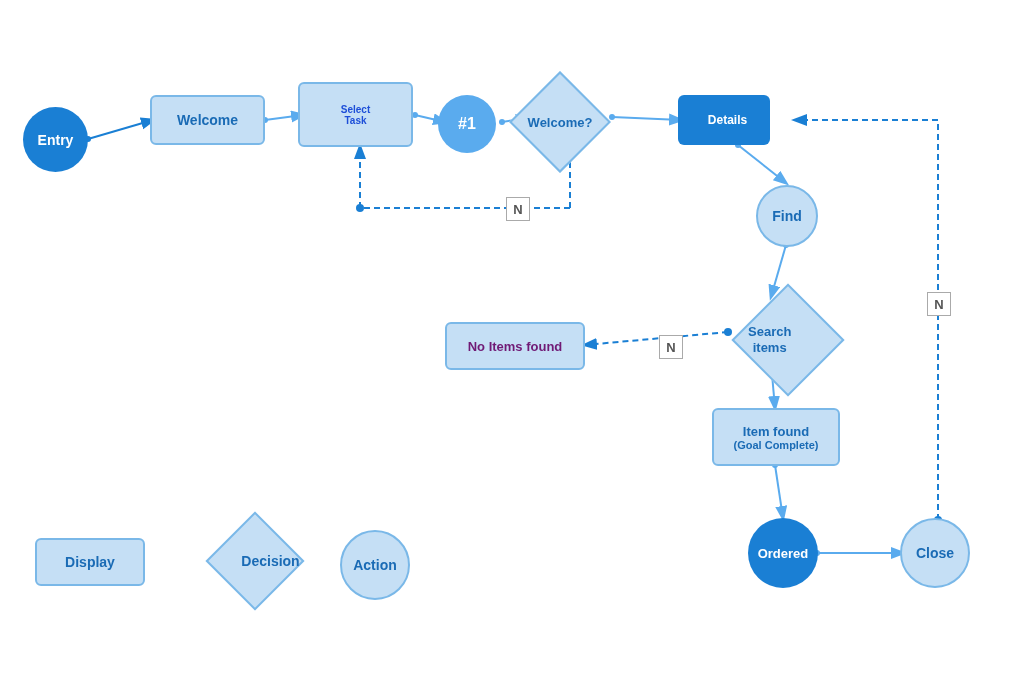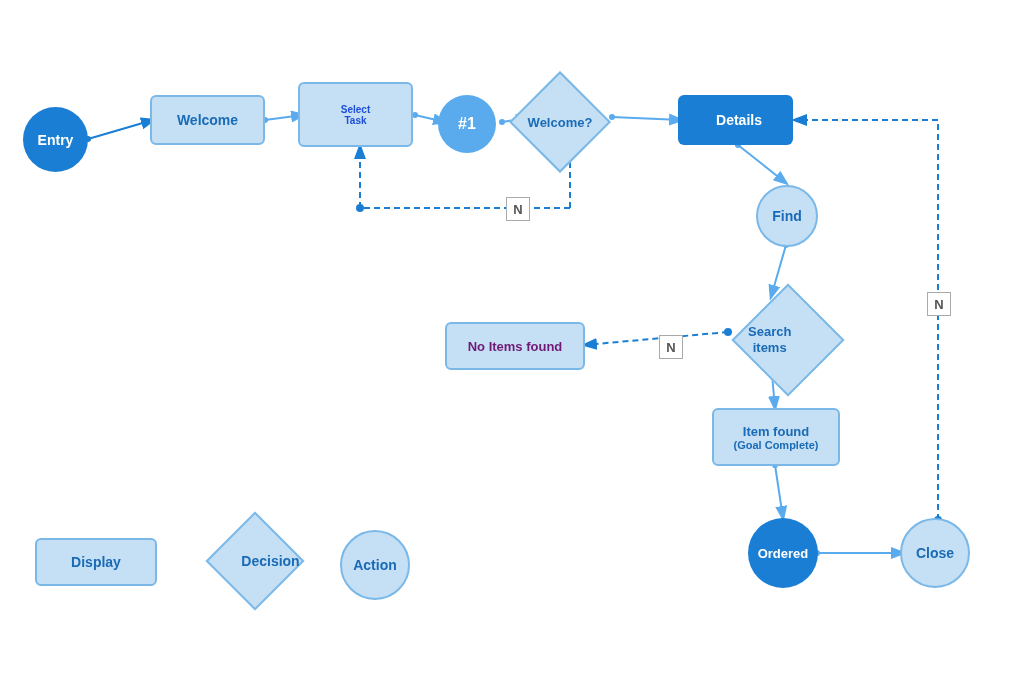--- a/index.html
+++ b/index.html
@@ -199,21 +199,21 @@
 
   <div class="node node-circle medium-blue-circle" style="left:438px; top:95px; width:58px; height:58px; font-size:16px; background:#5aabee; color:white;">
     <span>#1</span>
   </div>
 
   <div style="position:absolute; left:520px; top:82px; width:80px; height:80px; display:flex; align-items:center; justify-content:center;">
     <div style="width:72px; height:72px; background:#c5dff5; border:2px solid #7ab8e8; transform:rotate(45deg); position:absolute;"></div>
     <span style="position:relative; font-size:13px; font-weight:bold; color:#1a6bb5; text-align:center;">Welcome?</span>
   </div>
 
-  <div class="node node-rect dark-blue" style="left:678px; top:95px; width:115px; height:50px; font-size:14px;padding-left:7px;">
+  <div class="node node-rect dark-blue" style="left:678px; top:95px; width:92px; height:50px; font-size:12px;padding-left:7px;">
     <span>Details</span>
   </div>
 
   <div class="node node-circle light-blue" style="left:756px; top:185px; width:62px; height:62px; font-size:14px; color:#1a6bb5;">
     <span>Find</span>
   </div>
 
   <div style="position:absolute; left:748px; top:295px; width:95px; height:90px; display:flex; align-items:center; justify-content:flex-start;">
     <div style="width:80px; height:80px; background:#c5dff5; border:2px solid #7ab8e8; transform:rotate(45deg); position:absolute;"></div>
     <span style="position:relative; font-size:13px; font-weight:bold; color:#1a6bb5; text-align:center; line-height:1.2;">Search<br>items</span>
@@ -229,21 +229,21 @@
   </div>
 
   <div class="node node-circle dark-blue" style="left:748px; top:518px; width:70px; height:70px; font-size:13px;">
     <span>Ordered</span>
   </div>
 
   <div class="node node-circle light-blue" style="left:900px; top:518px; width:70px; height:70px; font-size:14px; color:#1a6bb5;">
     <span>Close</span>
   </div>
 
-  <div class="legend-rect light-blue" style="left:35px; top:538px; width:122px; height:48px; font-size:14px; color:#1a6bb5;">
+  <div class="legend-rect light-blue" style="left:35px; top:538px; width:110px; height:48px; font-size:14px; color:#1a6bb5;">
     <span>Display</span>
   </div>
 
   <div class="legend-diamond-wrap" style="position:absolute; left:200px; top:518px; width:110px; height:85px;">
     <div class="legend-diamond"></div>
     <span class="legend-diamond-label">Decision</span>
   </div>
 
   <div class="legend-circle" style="left:340px; top:530px; width:70px; height:70px;">
     <span>Action</span>

